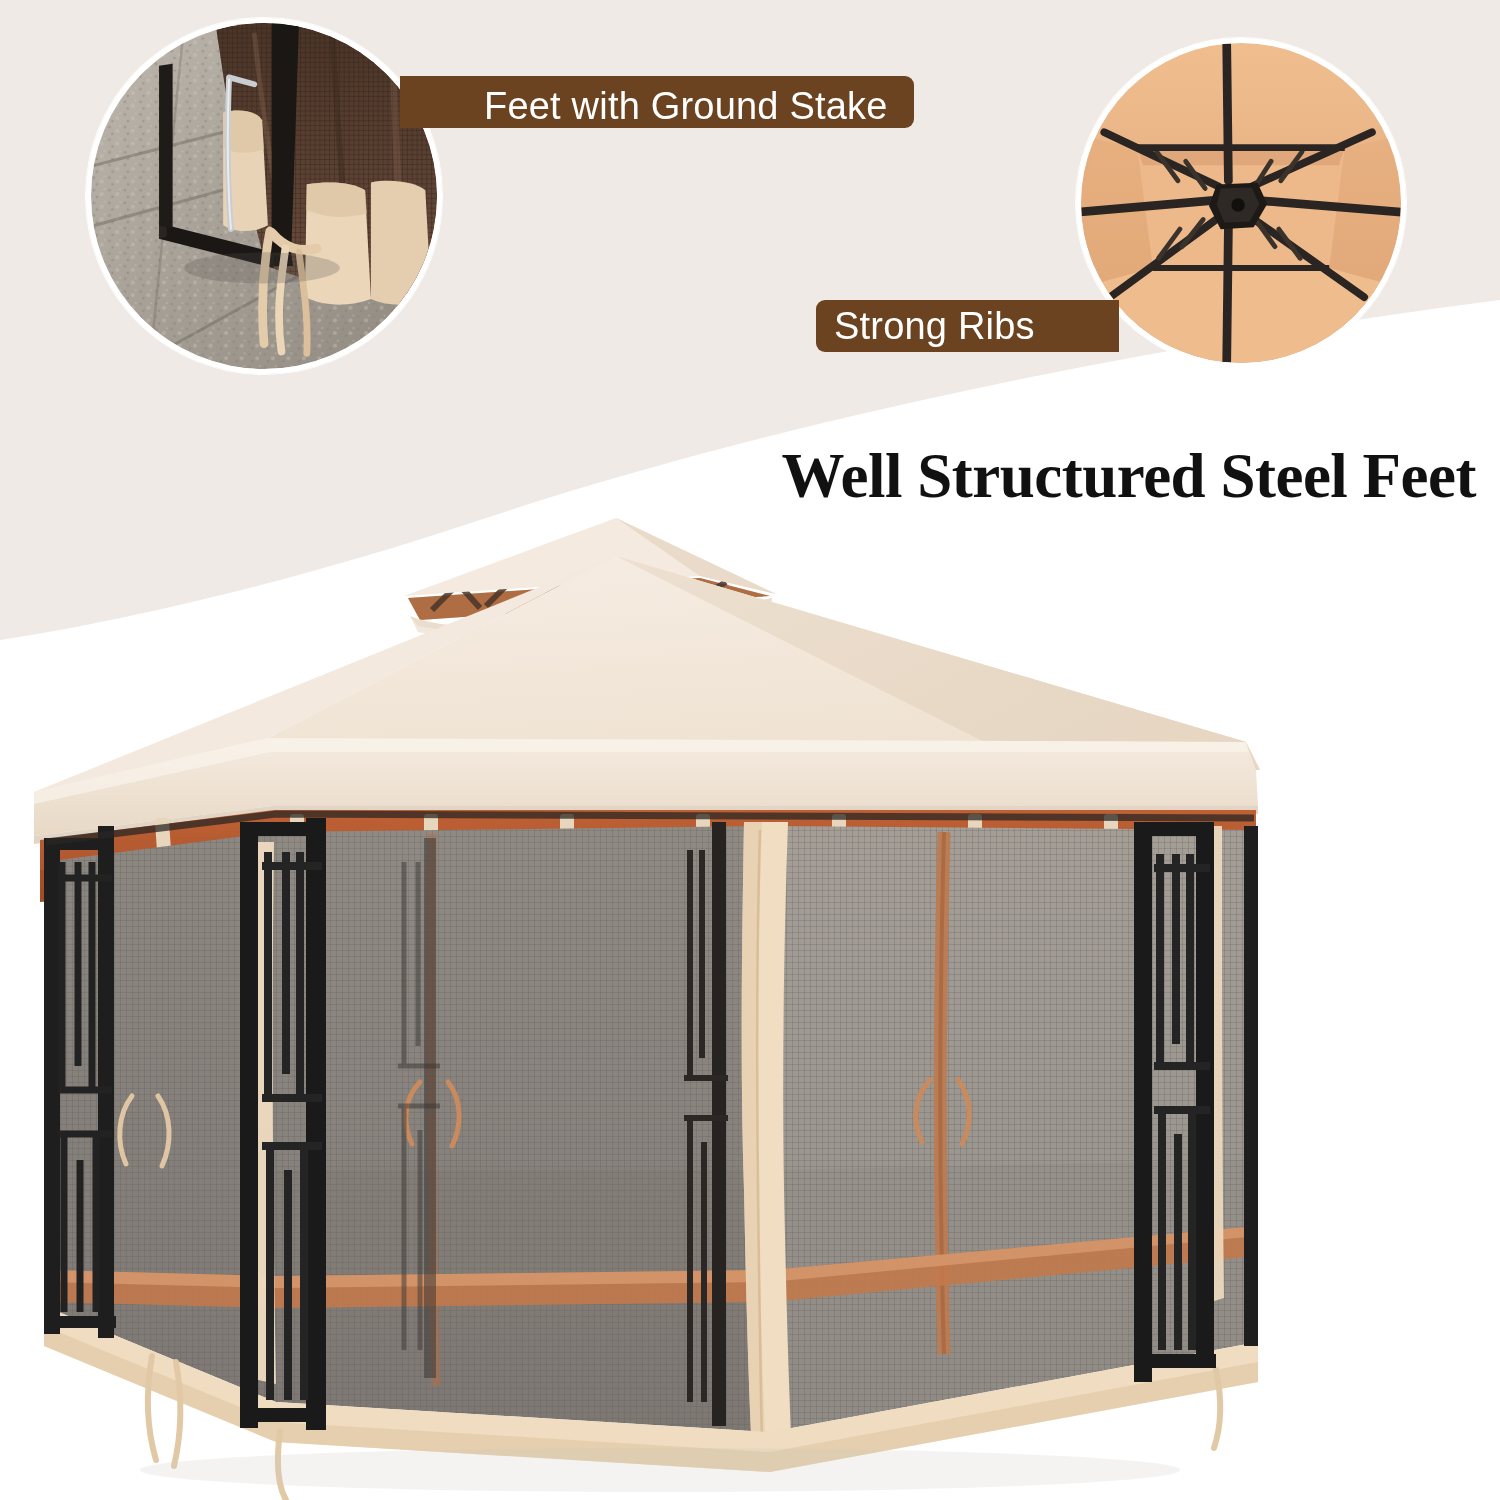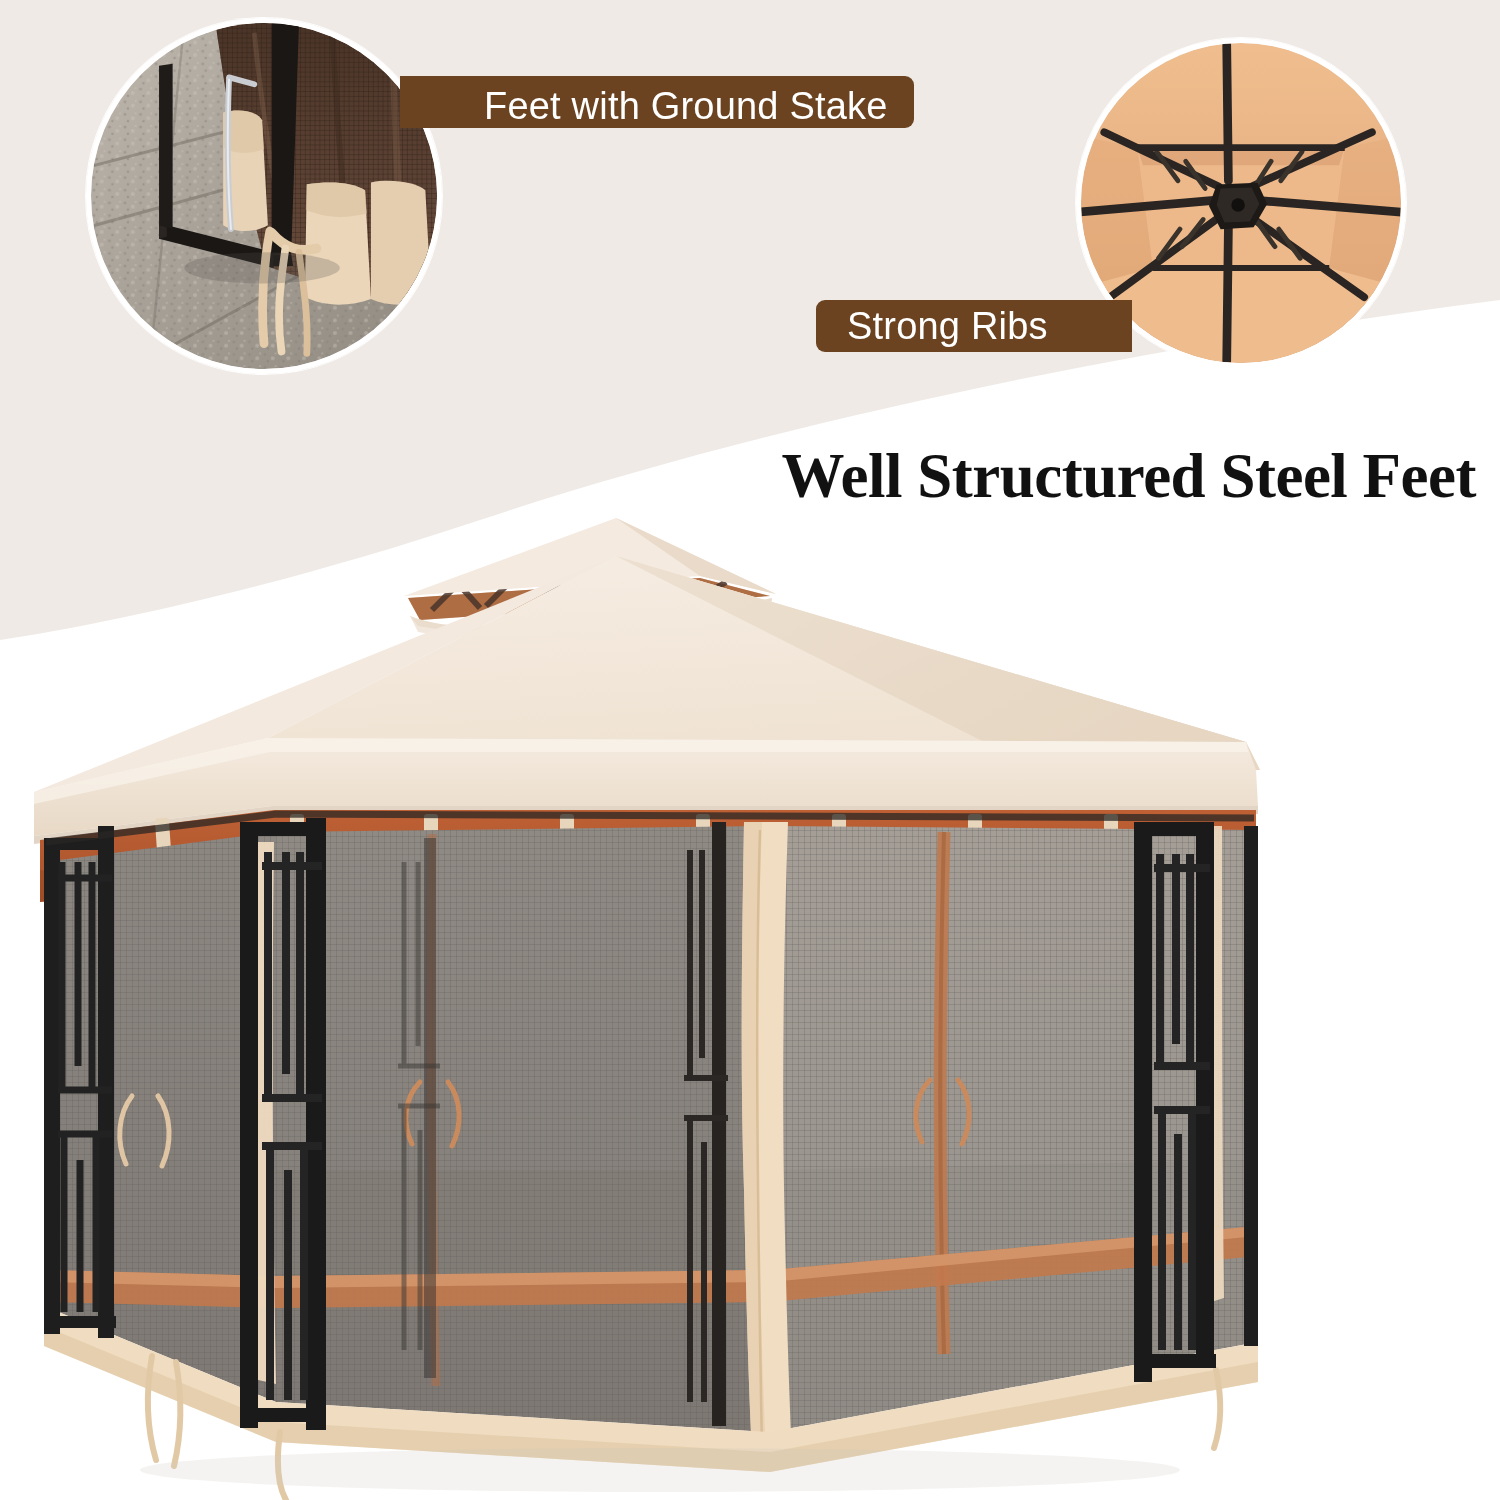--- a/index.html
+++ b/index.html
@@ -60,21 +60,21 @@
   #badge-feet {
     left: 400px; top: 76px;
     height: 52px;
     padding: 4px 26px 0 84px;
     border-radius: 0 9px 9px 0;
     align-items: flex-end;
   }
   #badge-ribs {
     left: 816px; top: 300px;
     height: 52px;
-    padding: 0 84px 0 31px;
+    padding: 0 84px 0 18px;
     border-radius: 9px 0 0 9px;
   }
 
   
   #headline {
     position: absolute;
     left: 636px;
     top: 443px;
     width: 840px;
     text-align: right;

